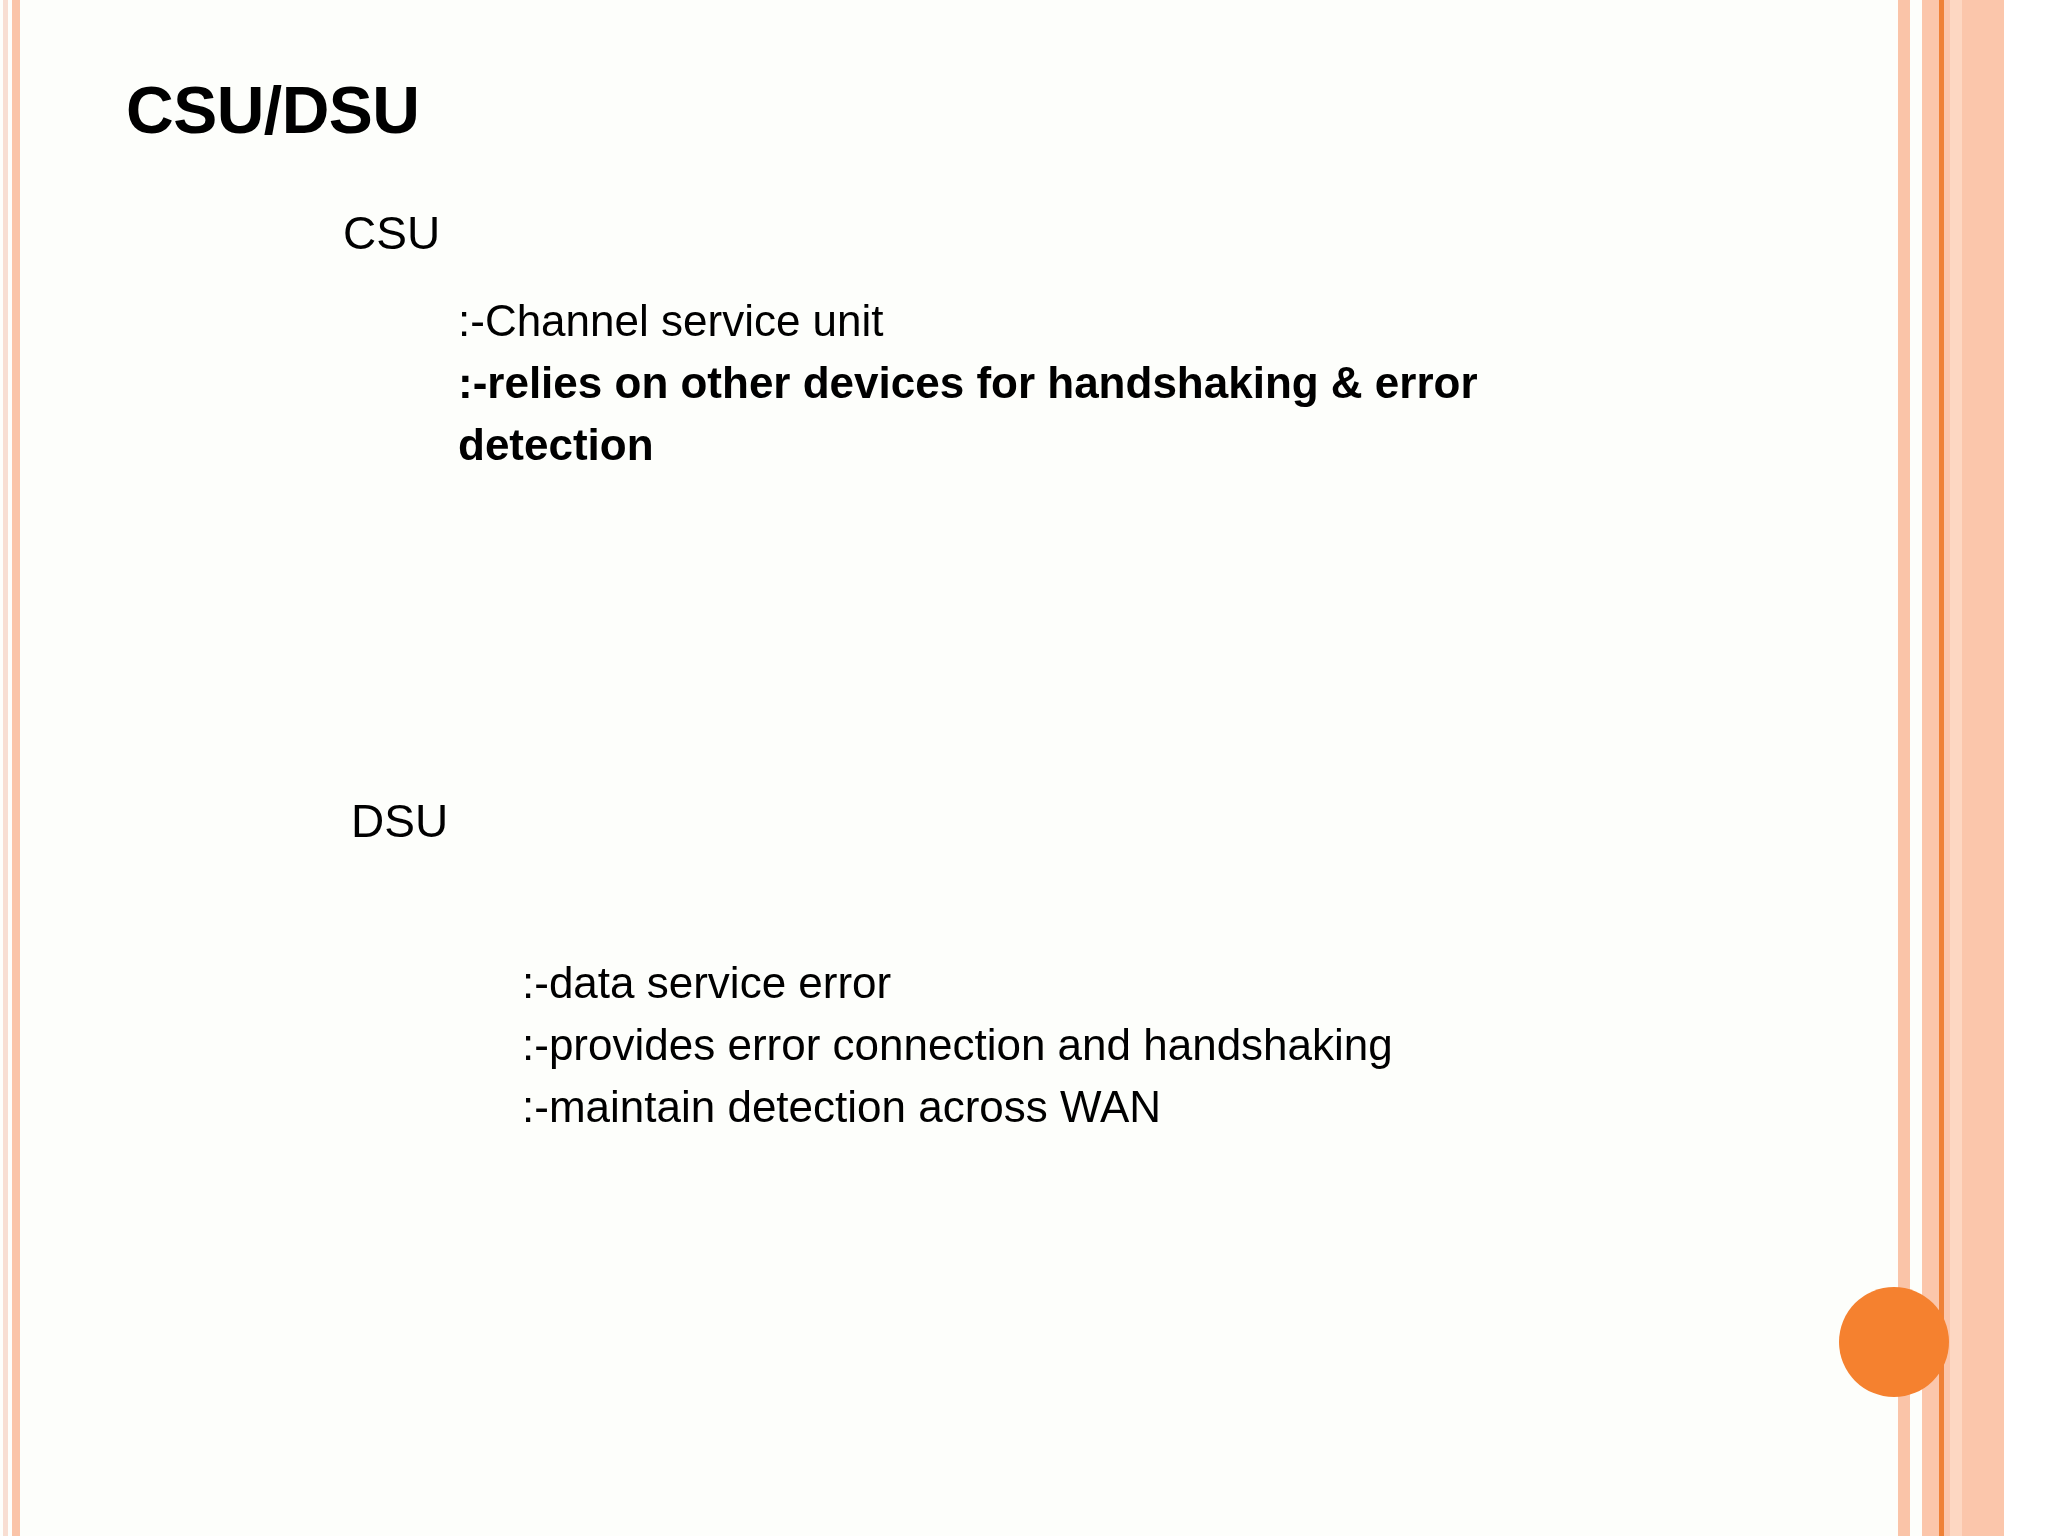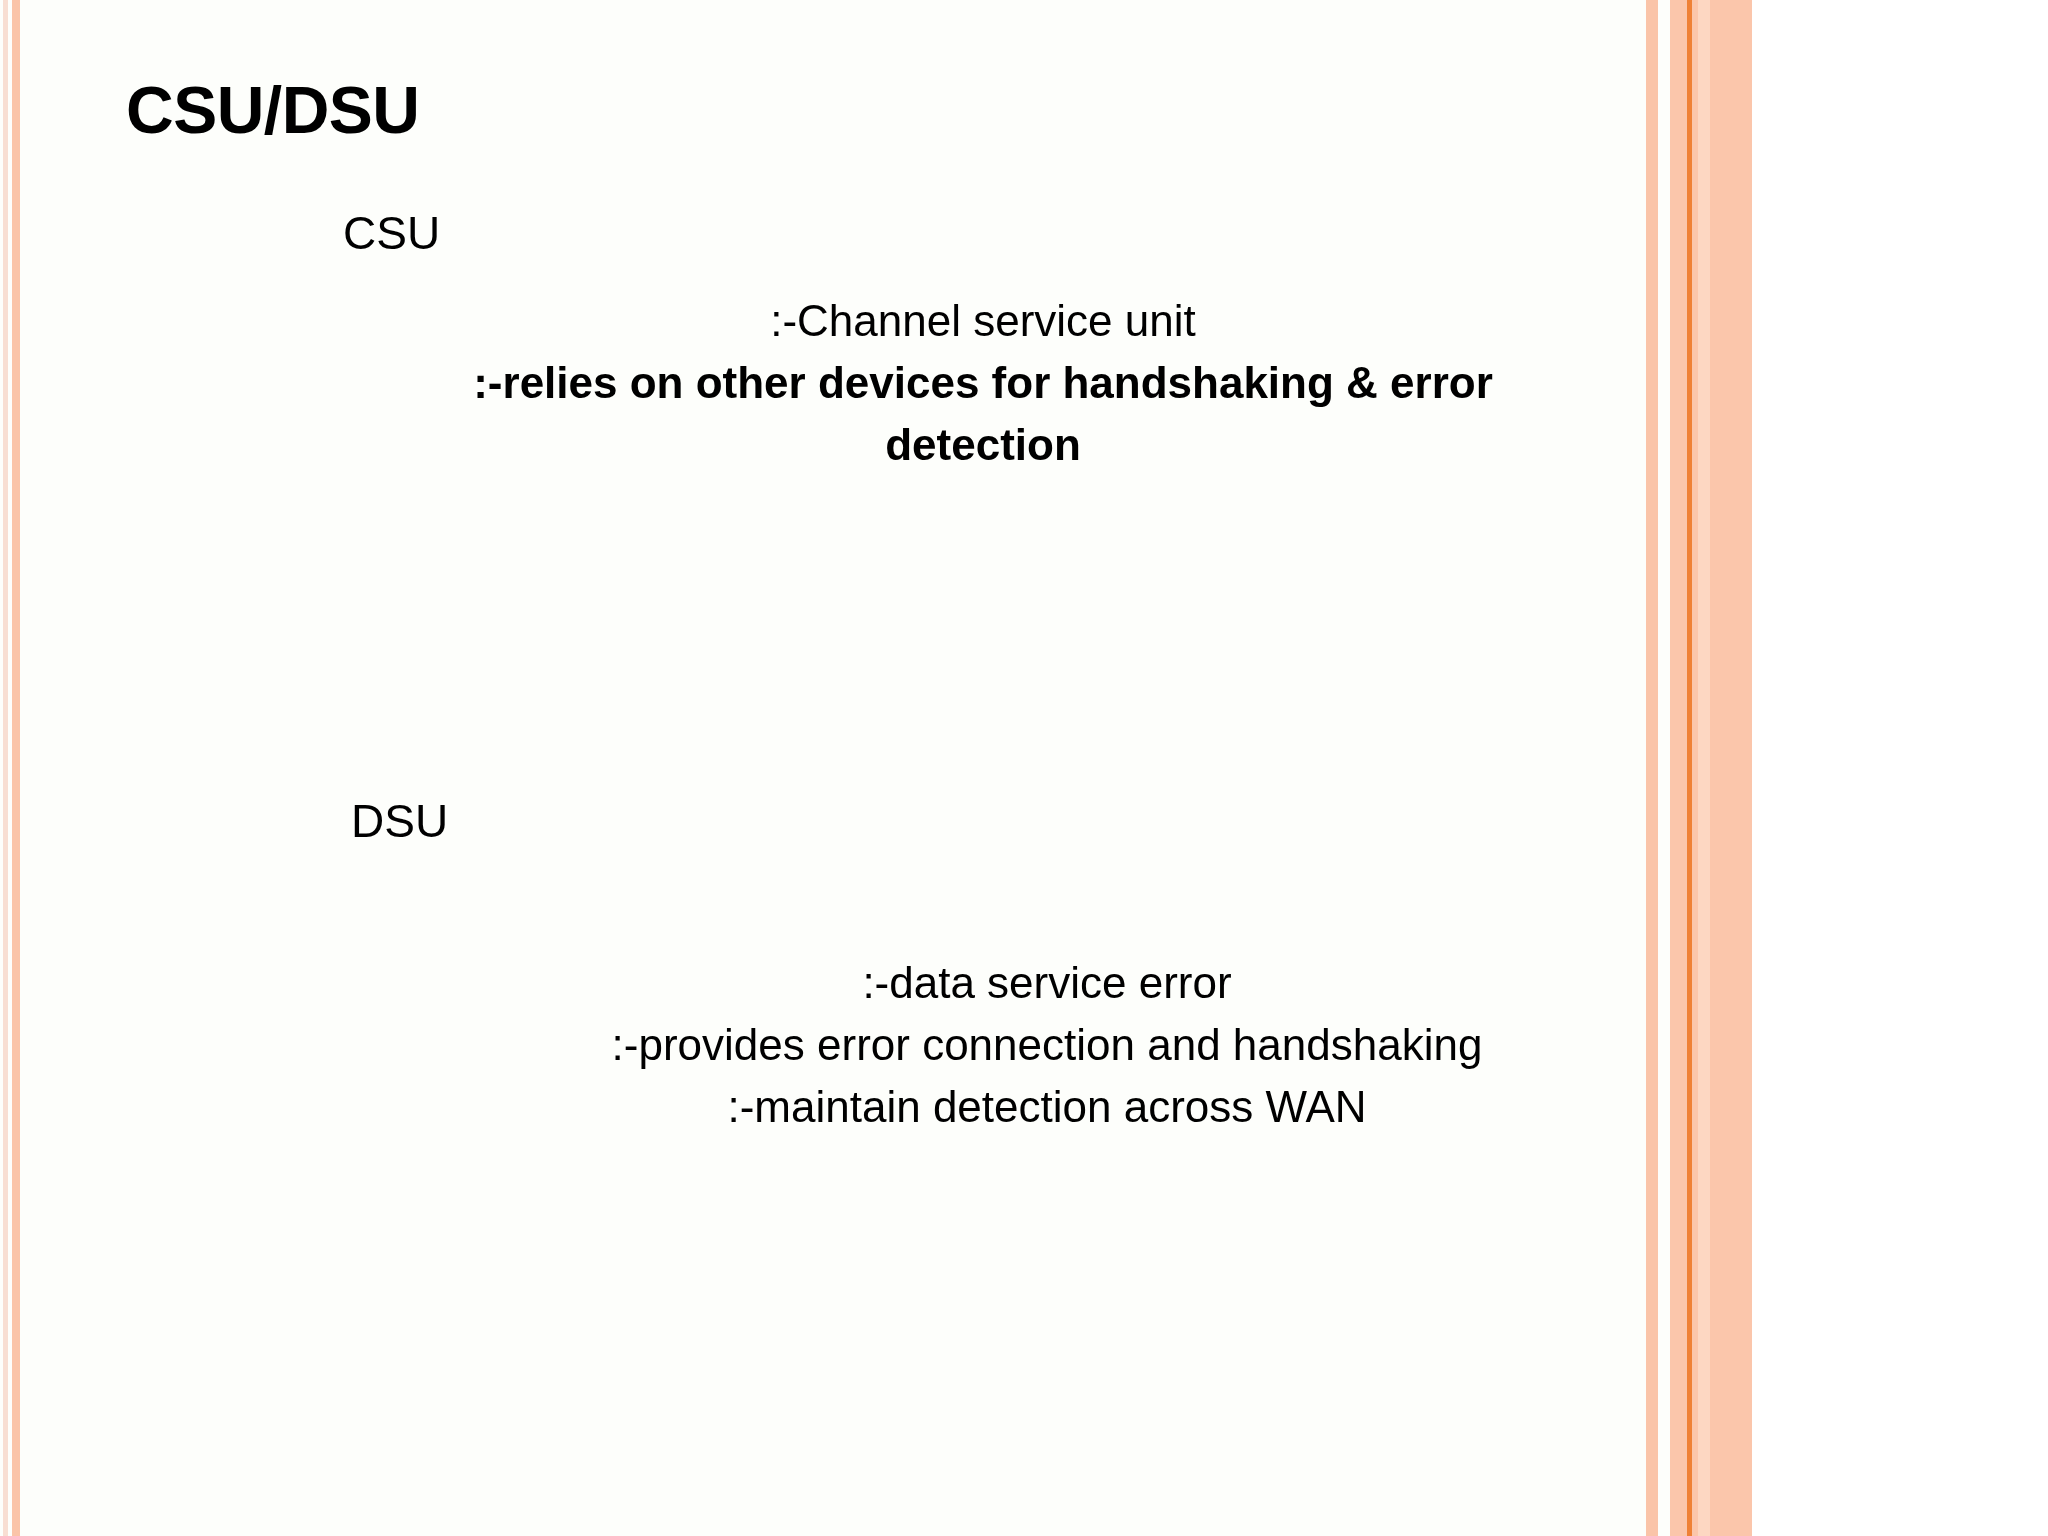--- a/index.html
+++ b/index.html
@@ -2,21 +2,21 @@
 <html><head>
 <meta charset="utf-8">
 <style>
   html, body {
     margin: 0;
     padding: 0;
     background: #ffffff;
   }
   .slide {
     position: relative;
-    width: 1752px;
+    width: 2004px;
     height: 1536px;
     background: #fdfefb;
     overflow: hidden;
     font-family: "Liberation Sans", sans-serif;
   }
 
   
   .left-border {
     position: absolute;
     left: 0;
@@ -103,21 +103,20 @@
     margin-left: 16px;
   }
   .heading.csu { left: 327px; top: 206px; }
   .heading.dsu { left: 335px; top: 794px; }
 
   .body-block {
     position: absolute;
     font-size: 44px;
     line-height: 62px;
     color: #000000;
-    text-align: center;
   }
   .body-block.csu-body { left: 458px; top: 290px; width: 1050px; }
   .body-block.dsu-body { left: 522px; top: 952px; width: 1050px; }
   .body-line { white-space: nowrap; }
   .body-line.wrapped { white-space: normal; font-weight: bold; }
 </style>
 </head>
 <body>
 
 <div class="slide">

